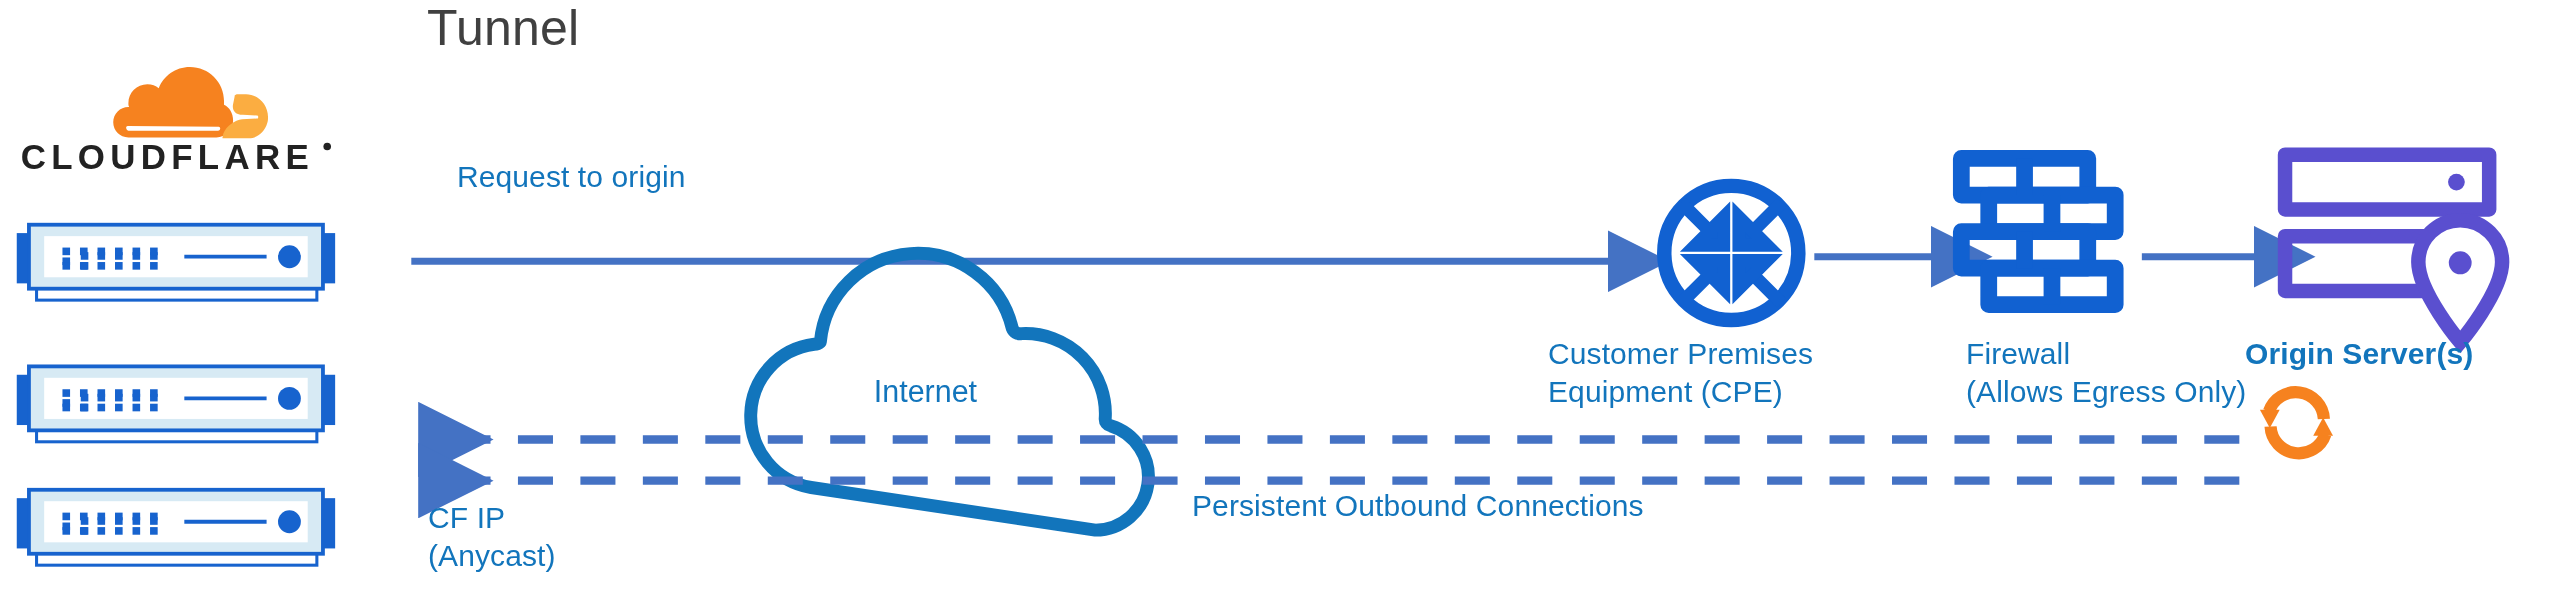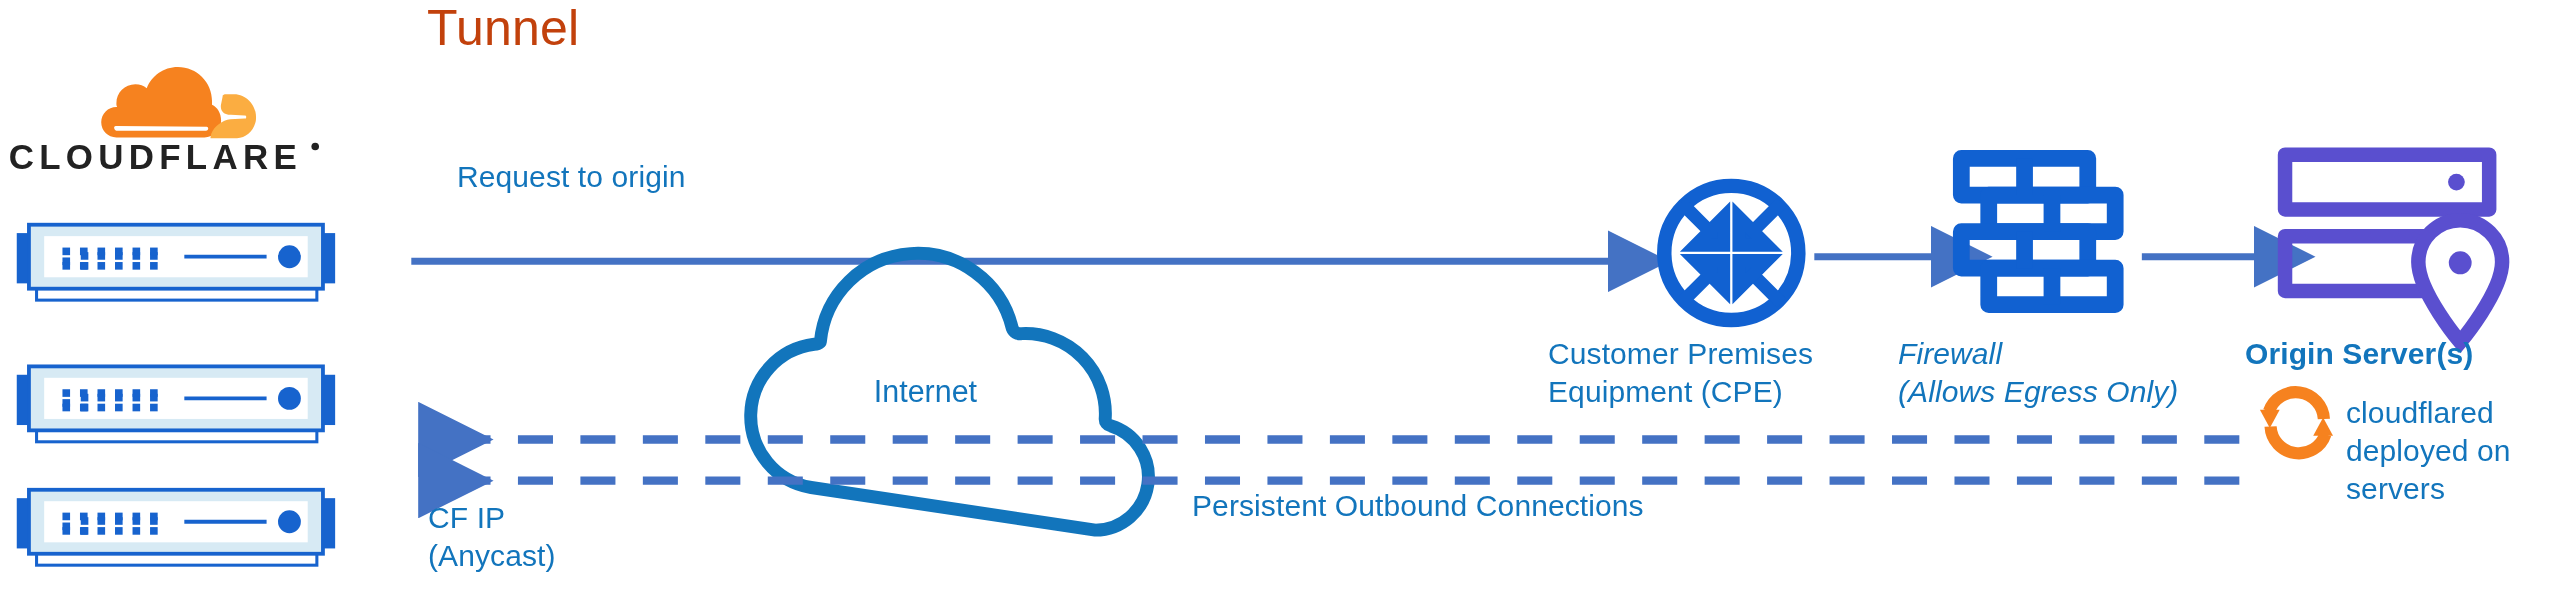--- a/index.html
+++ b/index.html
@@ -18,27 +18,27 @@
   .lbl{
     color:#1275BC;
     font-size:30px;
     line-height:38px;
     white-space:pre-line;
     letter-spacing:0.1px;
   }
   .lbl.center{text-align:left;}
   #title{
     left:427px; top:-1.5px;
-    color:#c2410c;
+    color:#404040;
     font-size:50px;
     line-height:59px;
     letter-spacing:0.2px;
   }
   
-  #cf-logo{left:8px; top:107px; width:320px; height:46px;}
+  #cf-logo{left:20px; top:107px; width:320px; height:46px;}
   
   .server{left:7.6px; width:343px; height:107px;}
   #srv1{top:222px;}
   #srv2{top:364px;}
   #srv3{top:487px;}
   
   #vec{left:0;top:0;}
 </style>
 </head>
 <body>
@@ -180,28 +180,25 @@
 
     <line x1="2940" y1="577" x2="560" y2="577" stroke="#4472C4" stroke-width="11" stroke-dasharray="46,36" marker-end="url(#ahL)"></line>
     <line x1="2940" y1="631" x2="560" y2="631" stroke="#4472C4" stroke-width="11" stroke-dasharray="46,36" marker-end="url(#ahL)"></line>
   </svg>
 
   <div class="abs lbl" style="left:457px; top:158px;">Request to origin</div>
 
   <div class="abs lbl center" style="left:1548px; top:335px; width:366px;">Customer Premises
 Equipment (CPE)</div>
 
-  <div class="abs lbl center" style="left:1898px; top:335px; width:366px;font-style:italic;">Firewall
+  <div class="abs lbl center" style="left:1966px; top:335px; width:366px;">Firewall
 (Allows Egress Only)</div>
 
   <div class="abs lbl center" style="left:2245px; top:335px; width:328px;font-weight:bold;">Origin Server(s)</div>
 
-  <div class="abs lbl" style="left:2346px; top:394px; width:229px;">cloudflared
-deployed on
-servers</div>
 
   <div class="abs lbl" style="left:385px; top:499px;margin-left:43px;">CF IP
 (Anycast)</div>
 
   <div class="abs lbl" style="left:1192px; top:487px;text-align:center;">Persistent Outbound Connections</div>
 
 </div>
 
 
 </body></html>

